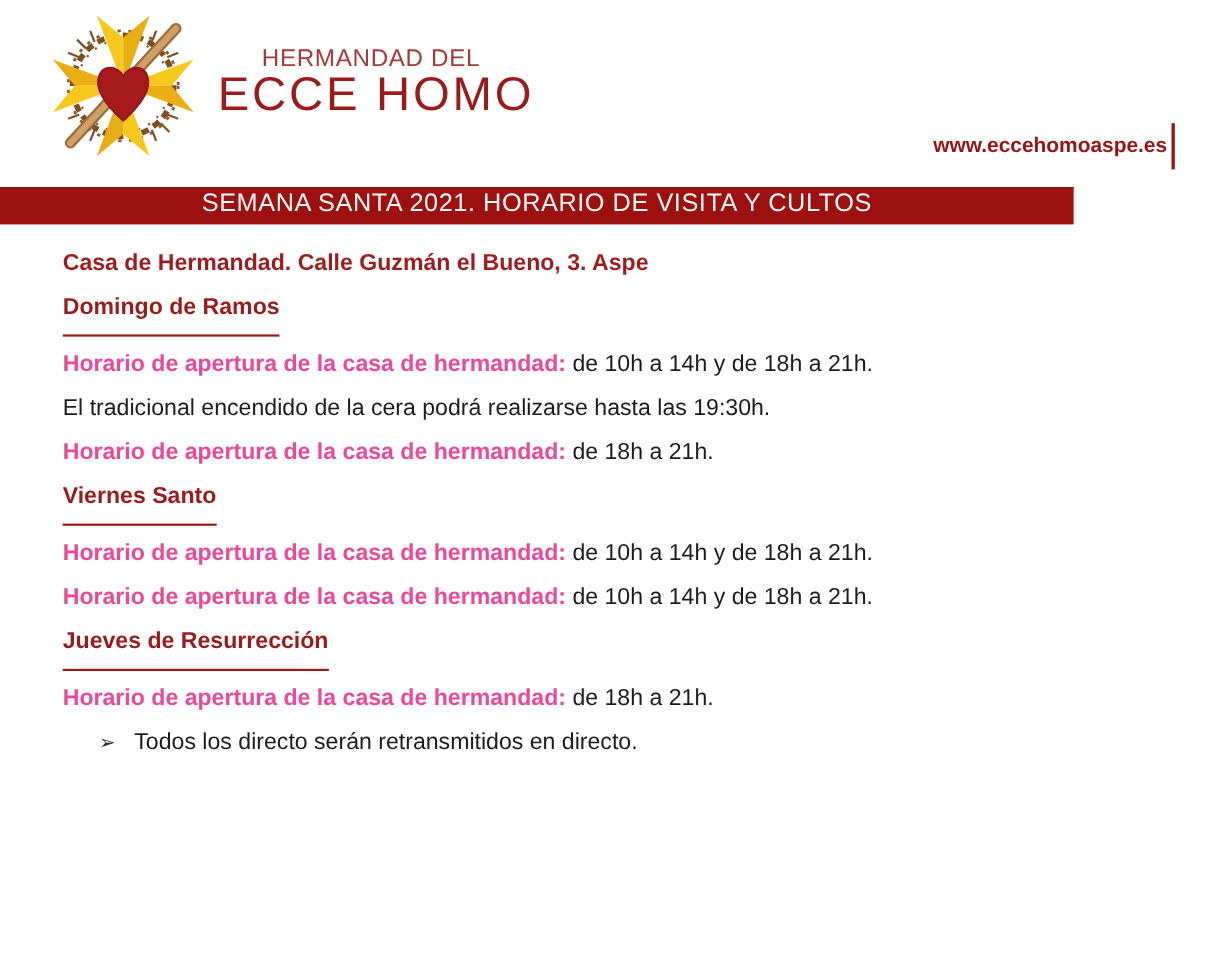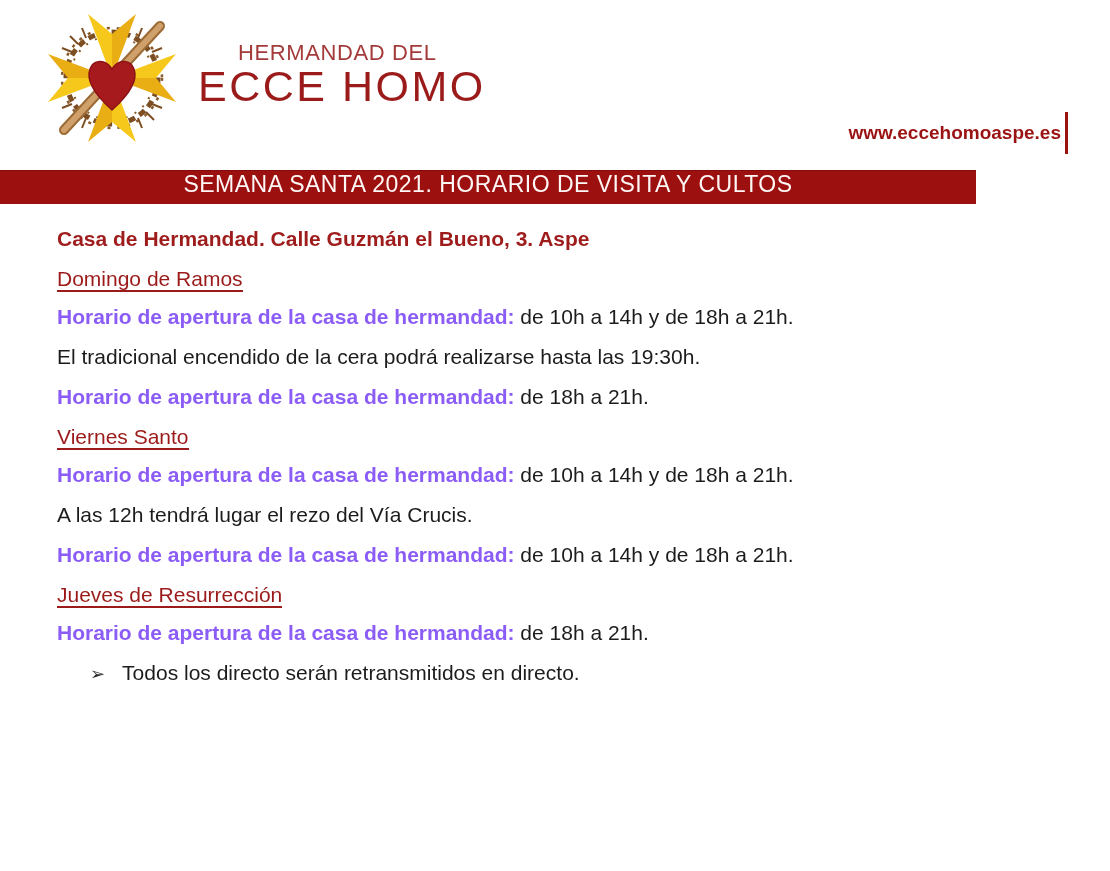--- a/index.html
+++ b/index.html
@@ -79,28 +79,28 @@
     line-height: 22px;
     margin-bottom: 18px; 
     white-space: nowrap;
   }
   .address {
     font-weight: bold;
     color: #9e1c1c;
   }
   .day-heading span {
     display: inline-block;
-    font-weight: normal;
+    font-weight: bold;
     color: #9b1a1a;
     border-bottom: 2px solid #9b1a1a;
-    padding-bottom: 0;
+    padding-bottom: 14px;
     text-align: center;
   }
   .content p.day-heading { margin-bottom: 14px; }
-  .sched-label { font-weight: bold; color: #8b5cf6; }
+  .sched-label { font-weight: bold; color: #ec4899; }
   .bullet-line {
     margin-left: 33px;
     display: flex;
     align-items: baseline;
   }
   .bullet-marker {
     font-family: "DejaVu Sans", sans-serif;
     font-size: 18px;
     color: #2b2b2b;
     margin-right: 17px;
@@ -175,21 +175,20 @@
     <p>El tradicional encendido de la cera podrá realizarse hasta las 19:30h.</p>
 
 
 
     <p><span class="sched-label">Horario de apertura de la casa de hermandad:</span> <span>de 18h a 21h.</span></p>
 
     <p class="day-heading"><span>Viernes Santo</span></p>
 
     <p><span class="sched-label">Horario de apertura de la casa de hermandad:</span> <span>de 10h a 14h y de 18h a 21h.</span></p>
 
-    <p>A las 12h tendrá lugar el rezo del Vía Crucis.</p>
 
 
     <p><span class="sched-label">Horario de apertura de la casa de hermandad:</span> <span>de 10h a 14h y de 18h a 21h.</span></p>
 
     <p class="day-heading"><span>Jueves de Resurrección</span></p>
 
     <p><span class="sched-label">Horario de apertura de la casa de hermandad:</span> <span>de 18h a 21h.</span></p>
 
 
     <p class="bullet-line">

